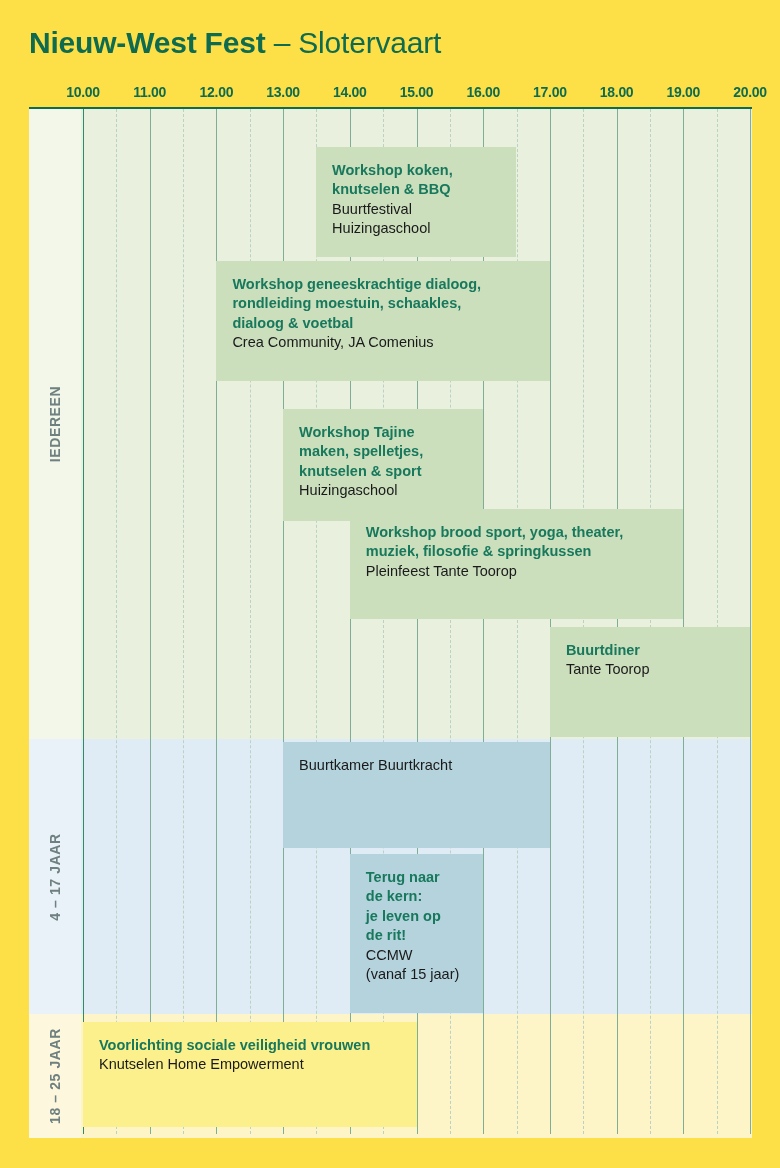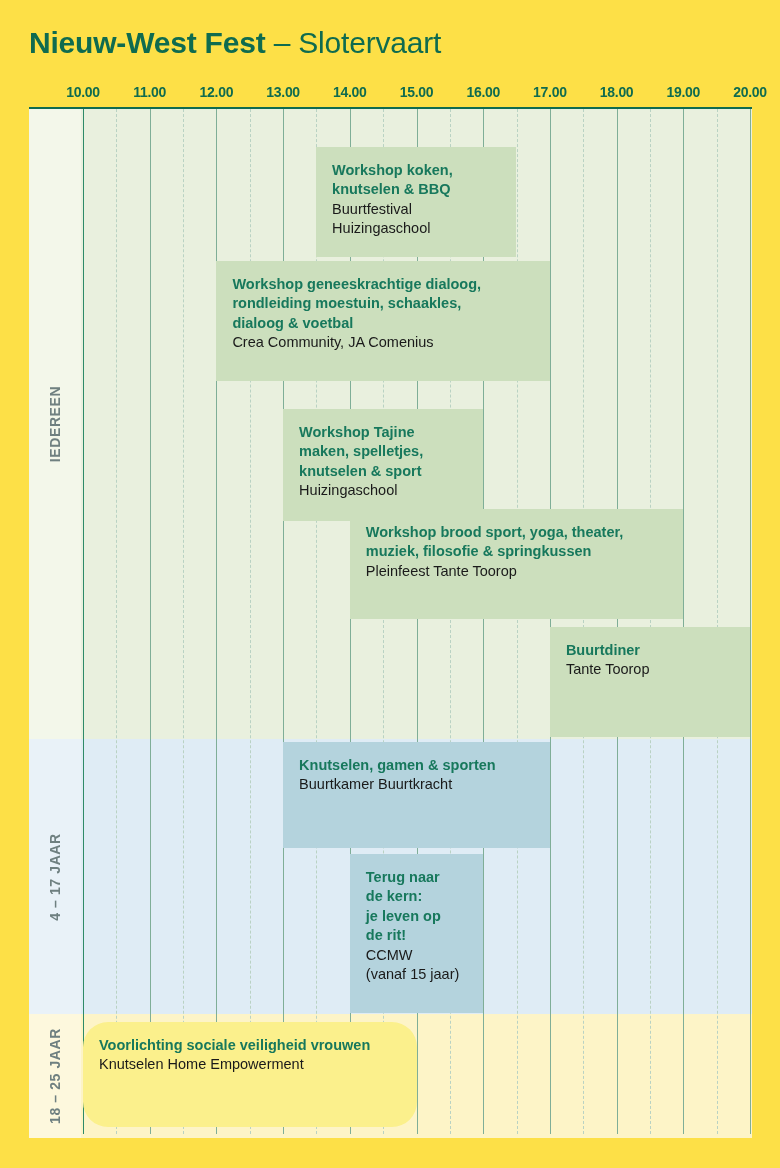--- a/index.html
+++ b/index.html
@@ -206,30 +206,29 @@
       <div class="event ev-green" style="left: 320.8px; width: 333.5px; top: 400px; height: 110px;">
         <div class="ttl">Workshop brood sport, yoga, theater,</div>
         <div class="ttl">muziek, filosofie &amp; springkussen</div>
         <div class="sub">Pleinfeest Tante Toorop</div>
       </div>
       <div class="event ev-green" style="left: 520.9px; width: 200.1px; top: 518px; height: 110px;">
         <div class="ttl">Buurtdiner</div>
         <div class="sub">Tante Toorop</div>
       </div>
       <div class="event ev-blue" style="left: 254.1px; width: 266.8px; top: 633px; height: 106px;">
-        <div class="ttl">Knutselen, gamen &amp; sporten</div>
         <div class="sub">Buurtkamer Buurtkracht</div>
       </div>
       <div class="event ev-blue" style="left: 320.8px; width: 133.4px; top: 745px; height: 159px;">
         <div class="ttl">Terug naar</div>
         <div class="ttl">de kern:</div>
         <div class="ttl">je leven op</div>
         <div class="ttl">de rit!</div>
         <div class="sub">CCMW</div>
         <div class="sub">(vanaf 15 jaar)</div>
       </div>
-      <div class="event ev-yellow" style="left: 54px; width: 333.5px; top: 913px; height: 105px; border-radius: 25px;">
+      <div class="event ev-yellow" style="left: 54px; width: 333.5px; top: 913px; height: 105px;">
         <div class="ttl">Voorlichting sociale veiligheid vrouwen</div>
         <div class="sub">Knutselen Home Empowerment</div>
       </div>
     </div>
 
 </div>
 
 </body></html>

